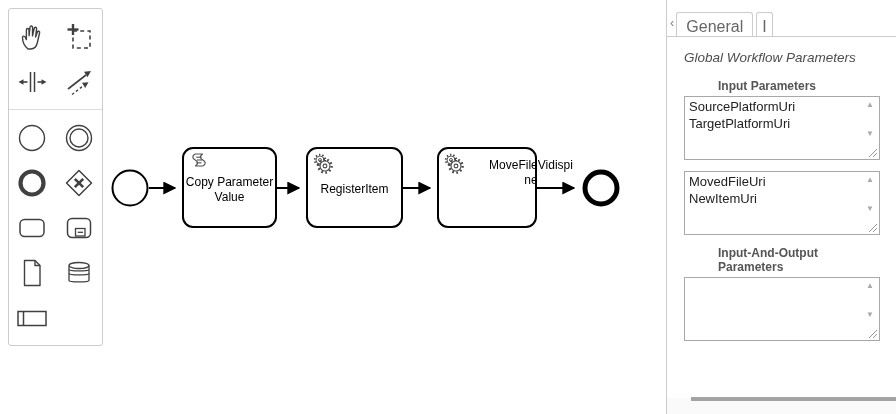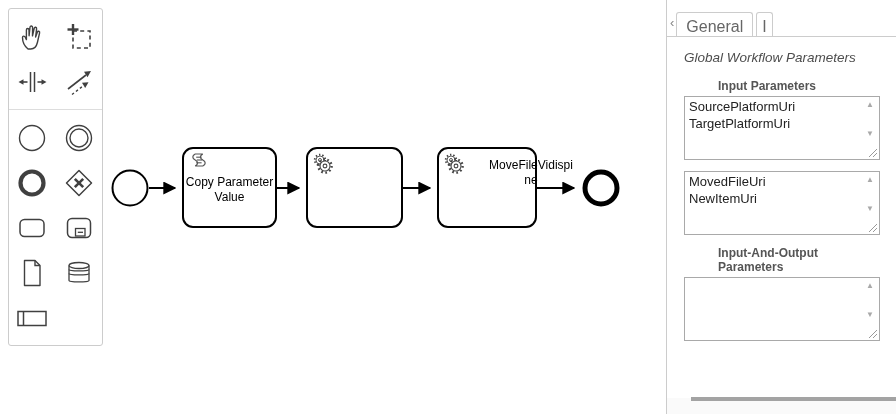--- a/index.html
+++ b/index.html
@@ -125,20 +125,21 @@
         <use href="#gear" transform="translate(456,166)"></use>
       </g>
 
       <line x1="537" y1="188" x2="574" y2="188" stroke="#000" stroke-width="2" marker-end="url(#arrow)"></line>
 
       <circle cx="601" cy="188" r="16" fill="#fff" stroke="#000" stroke-width="5"></circle>
     </svg>
 
     <div class="node-label" style="left:183px;top:150px;width:93px;height:79px;">Copy Parameter
 Value</div>
+    <div class="node-label" style="left:307px;top:150px;width:95px;height:79px;">RegisterItem</div>
     <div class="node-label" style="left:438px;top:133px;width:98px;height:79px;margin-left:44px;">MoveFileVidispi
 ne</div>
 
     <div class="palette">
       <div class="p-entry">
         <svg width="30" height="30" viewBox="0 0 30 30">
           <path d="M11 27 C8 24.5 5.5 20 5.5 15.5 C5.5 13.6 7.6 13.7 8.3 15.3 L9.4 17.6 L9.4 8 C9.4 6 12 6 12 8 L12.1 13.8 L13 5.3 C13.2 3.4 15.6 3.7 15.6 5.6 L15.5 13.9 L17.2 6.4 C17.7 4.6 19.8 5.1 19.6 6.9 L18.6 15 L20.3 10.2 C20.9 8.5 23 9.2 22.6 10.9 L20.4 20.5 C19.4 24.8 17 27 13.8 27 Z" fill="none" stroke="#404040" stroke-width="1.4" stroke-linejoin="round"></path>
         </svg>
       </div>
       <div class="p-entry">

